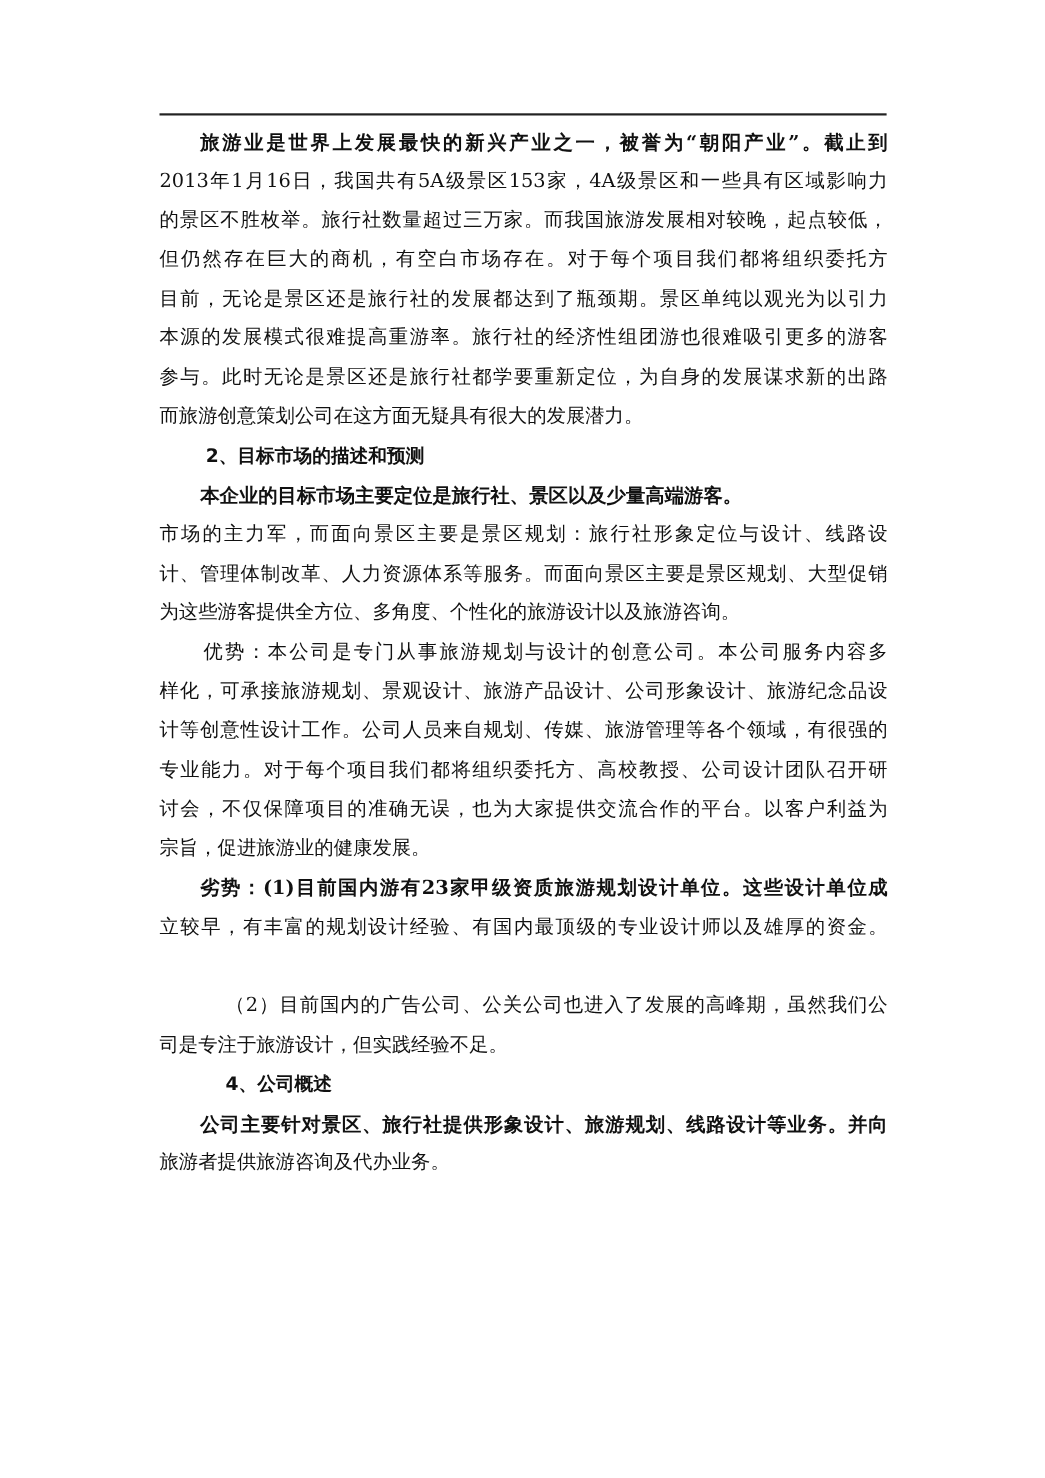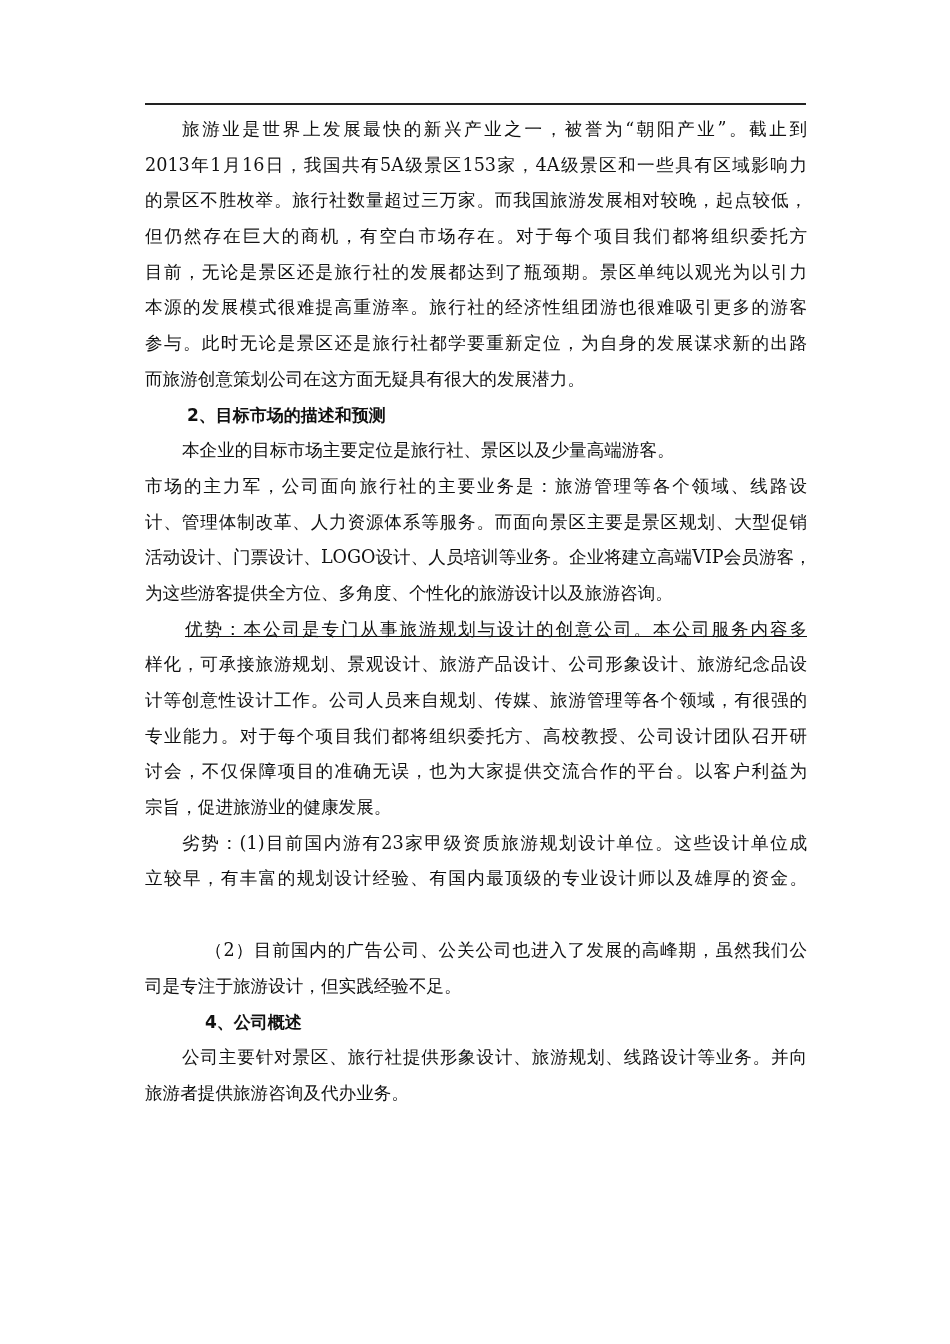--- a/index.html
+++ b/index.html
@@ -6,22 +6,22 @@
   body { width: 950px; height: 1344px; position: relative; overflow: hidden; }
   .page { position: absolute; left: 0; top: 0; width: 950px; height: 1344px; background: #fff; }
   .rule { position: absolute; left: 145px; top: 103px; width: 661px; height: 2px; background: #222; }
   .body-text {
     position: absolute; left: 145px; top: 112px; width: 662px;
     font-family: "DejaVu Serif", "Liberation Serif", serif;
     font-size: 17.6px; line-height: 35.7px; color: #111;
   }
   .line { white-space: nowrap; height: 35.7px; overflow: visible; text-align: justify; text-align-last: justify; }
   .line.last { text-align-last: left; }
-  .ind2 { padding-left: 37px; }
-  .ind2b { padding-left: 40px; text-decoration: underline; }
+  .ind2 { padding-left: 37px; font-weight: bold; }
+  .ind2b { padding-left: 40px; }
   .ind3 { padding-left: 60px; margin-top: 36px; }
   .h { font-family: "DejaVu Sans", "Liberation Sans", sans-serif; font-weight: bold; font-size: 17px; text-align-last: left; }
   .h2 { padding-left: 42px; }
   .h4 { padding-left: 60px; }
 </style>
 </head>
 <body>
 
 <div class="page">
   <div class="rule"></div>
@@ -32,23 +32,22 @@
     <div class="line">2013年1月16日，我国共有5A级景区153家，4A级景区和一些具有区域影响力</div>
     <div class="line">的景区不胜枚举。旅行社数量超过三万家。而我国旅游发展相对较晚，起点较低，</div>
     <div class="line">但仍然存在巨大的商机，有空白市场存在。对于每个项目我们都将组织委托方</div>
     <div class="line">目前，无论是景区还是旅行社的发展都达到了瓶颈期。景区单纯以观光为以引力</div>
     <div class="line">本源的发展模式很难提高重游率。旅行社的经济性组团游也很难吸引更多的游客</div>
     <div class="line">参与。此时无论是景区还是旅行社都学要重新定位，为自身的发展谋求新的出路</div>
     <div class="line last">而旅游创意策划公司在这方面无疑具有很大的发展潜力。</div>
 
     <div class="line h h2">2、目标市场的描述和预测</div>
     <div class="line last ind2">本企业的目标市场主要定位是旅行社、景区以及少量高端游客。</div>
-    <div class="line">市场的主力军，公司面向旅行社的主要业务是：旅游管理等各个领域、线路设</div>
+    <div class="line">市场的主力军，而面向景区主要是景区规划：旅行社形象定位与设计、线路设</div>
     <div class="line">计、管理体制改革、人力资源体系等服务。而面向景区主要是景区规划、大型促销</div>
-    <div class="line">活动设计、门票设计、LOGO设计、人员培训等业务。企业将建立高端VIP会员游客，</div>
     <div class="line last">为这些游客提供全方位、多角度、个性化的旅游设计以及旅游咨询。</div>
 
     <div class="line ind2b">优势：本公司是专门从事旅游规划与设计的创意公司。本公司服务内容多</div>
     <div class="line">样化，可承接旅游规划、景观设计、旅游产品设计、公司形象设计、旅游纪念品设</div>
     <div class="line">计等创意性设计工作。公司人员来自规划、传媒、旅游管理等各个领域，有很强的</div>
     <div class="line">专业能力。对于每个项目我们都将组织委托方、高校教授、公司设计团队召开研</div>
     <div class="line">讨会，不仅保障项目的准确无误，也为大家提供交流合作的平台。以客户利益为</div>
     <div class="line last">宗旨，促进旅游业的健康发展。</div>
     <div class="line ind2">劣势：(1)目前国内游有23家甲级资质旅游规划设计单位。这些设计单位成</div>
     <div class="line">立较早，有丰富的规划设计经验、有国内最顶级的专业设计师以及雄厚的资金。</div>

